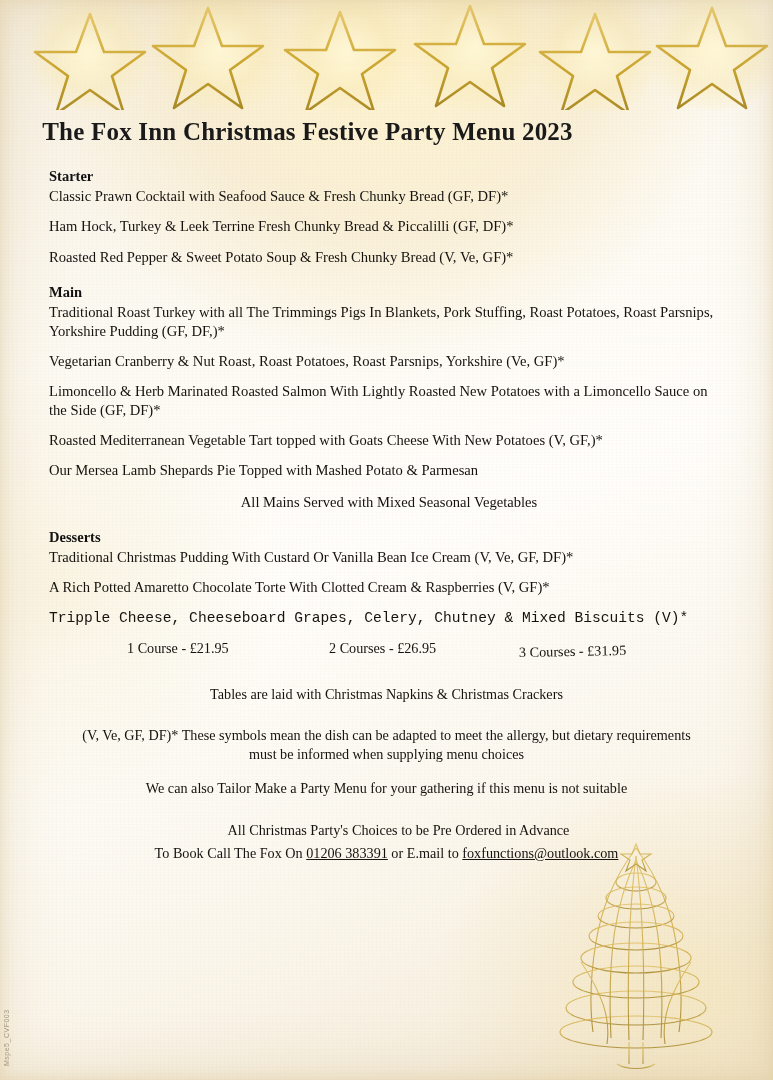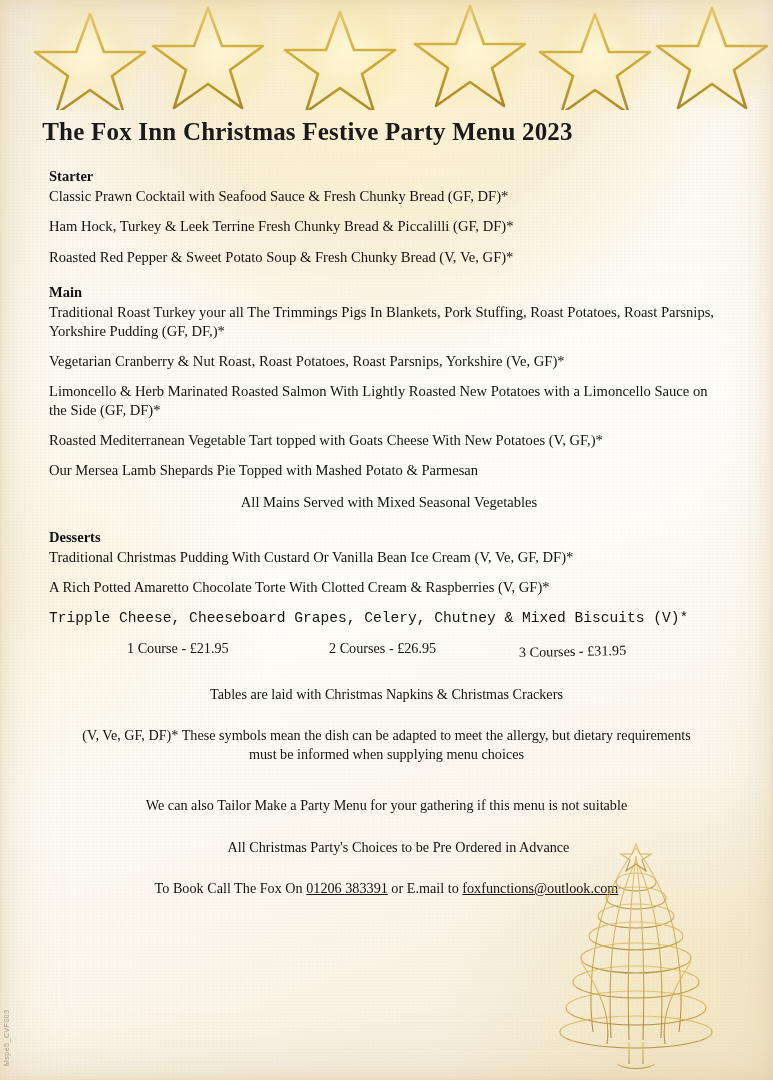--- a/index.html
+++ b/index.html
@@ -117,24 +117,24 @@
     position: absolute;
     top: 685px;
     left: 0;
     width: 773px;
     text-align: center;
     font-size: 14.2px;
     color: #15120f;
     line-height: 1.3;
   }
   .footer p { margin: 0 0 23px 0; }
-  .footer p.allergy { margin-bottom: 33px; }
+  .footer p.allergy { margin-bottom: 16px; }
   .footer .u { text-decoration: underline; }
   .footer .booking { margin-bottom: 0; }
-  .footer .prebook { margin-bottom: 23px; padding-left: 24px; }
+  .footer .prebook { margin-bottom: 5px; padding-left: 24px; }
 
   
   .tree {
     position: absolute;
     right: 42px;
     bottom: 8px;
     width: 190px;
     height: 230px;
     pointer-events: none;
     opacity: 0.92;
@@ -190,21 +190,21 @@
   <div class="title">The Fox Inn Christmas Festive Party Menu 2023</div>
 
   <div class="content">
 
     <div class="section-head">Starter</div>
     <p class="item">Classic Prawn Cocktail with Seafood Sauce &amp; Fresh Chunky Bread (GF, DF)*</p>
     <p class="item">Ham Hock, Turkey &amp; Leek Terrine Fresh Chunky Bread &amp; Piccalilli (GF, DF)*</p>
     <p class="item">Roasted Red Pepper &amp; Sweet Potato Soup &amp; Fresh Chunky Bread  (V, Ve, GF)*</p>
 
     <div class="section-head spaced">Main</div>
-    <p class="item">Traditional Roast Turkey your all The Trimmings Pigs In Blankets, Pork Stuffing, Roast Potatoes, Roast Parsnips, Yorkshire Pudding (GF, DF,)*</p>
+    <p class="item">Traditional Roast Turkey with all The Trimmings Pigs In Blankets, Pork Stuffing, Roast Potatoes, Roast Parsnips, Yorkshire Pudding (GF, DF,)*</p>
     <p class="item">Vegetarian Cranberry &amp; Nut Roast, Roast Potatoes, Roast Parsnips, Yorkshire (Ve, GF)*</p>
     <p class="item">Limoncello &amp; Herb Marinated Roasted Salmon With Lightly Roasted New Potatoes with a Limoncello Sauce on the Side (GF, DF)*</p>
     <p class="item">Roasted Mediterranean Vegetable Tart topped with Goats Cheese With New Potatoes (V, GF,)*</p>
     <p class="item">Our Mersea Lamb Shepards Pie Topped with Mashed Potato &amp; Parmesan</p>
     <p class="center-note">All Mains Served with Mixed Seasonal Vegetables</p>
 
     <div class="section-head spaced">Desserts</div>
     <p class="item">Traditional Christmas Pudding With Custard Or Vanilla Bean Ice Cream (V, Ve, GF, DF)*</p>
     <p class="item">A Rich Potted Amaretto Chocolate Torte With Clotted Cream &amp; Raspberries (V, GF)*</p>
     <p class="item">Tripple Cheese, Cheeseboard Grapes, Celery, Chutney &amp; Mixed Biscuits (V)*</p>

